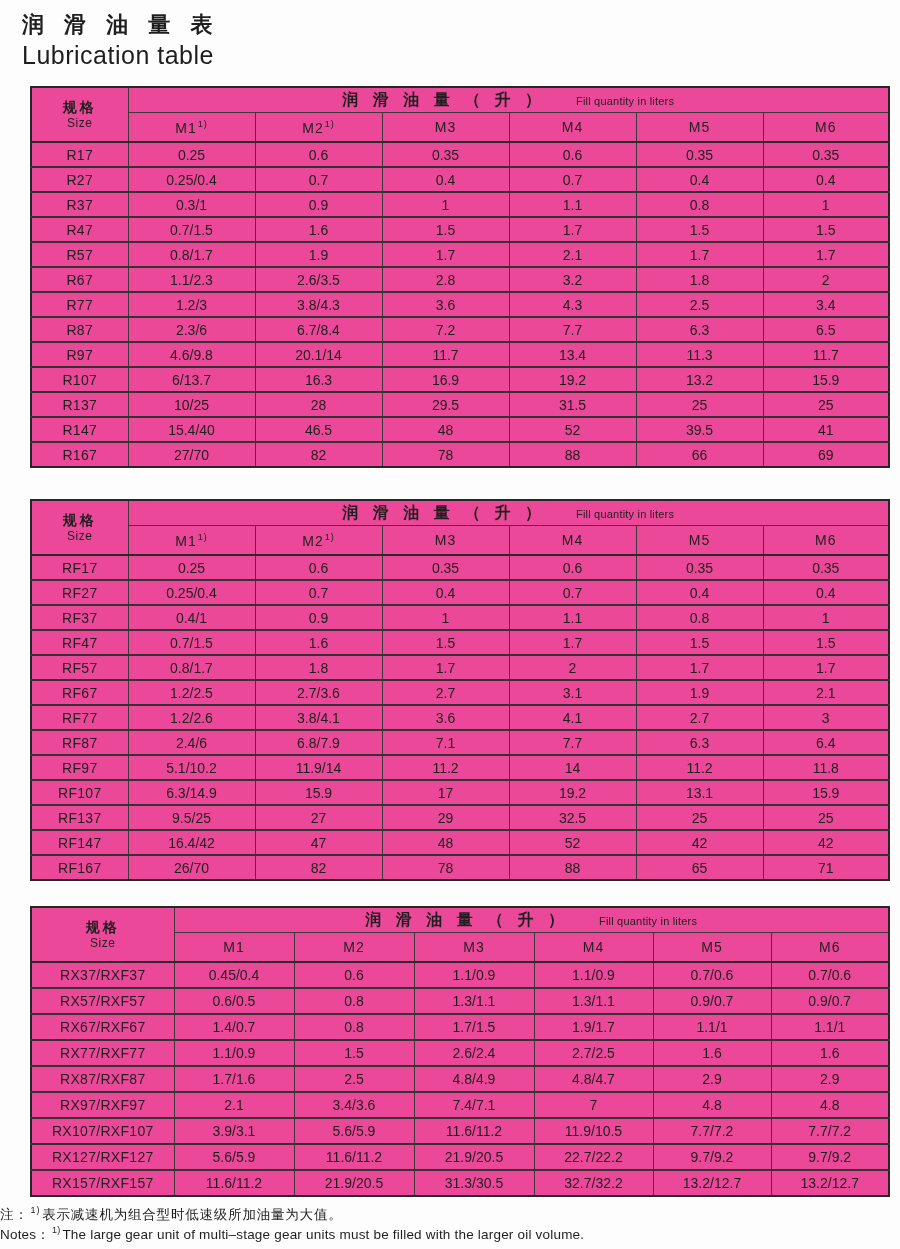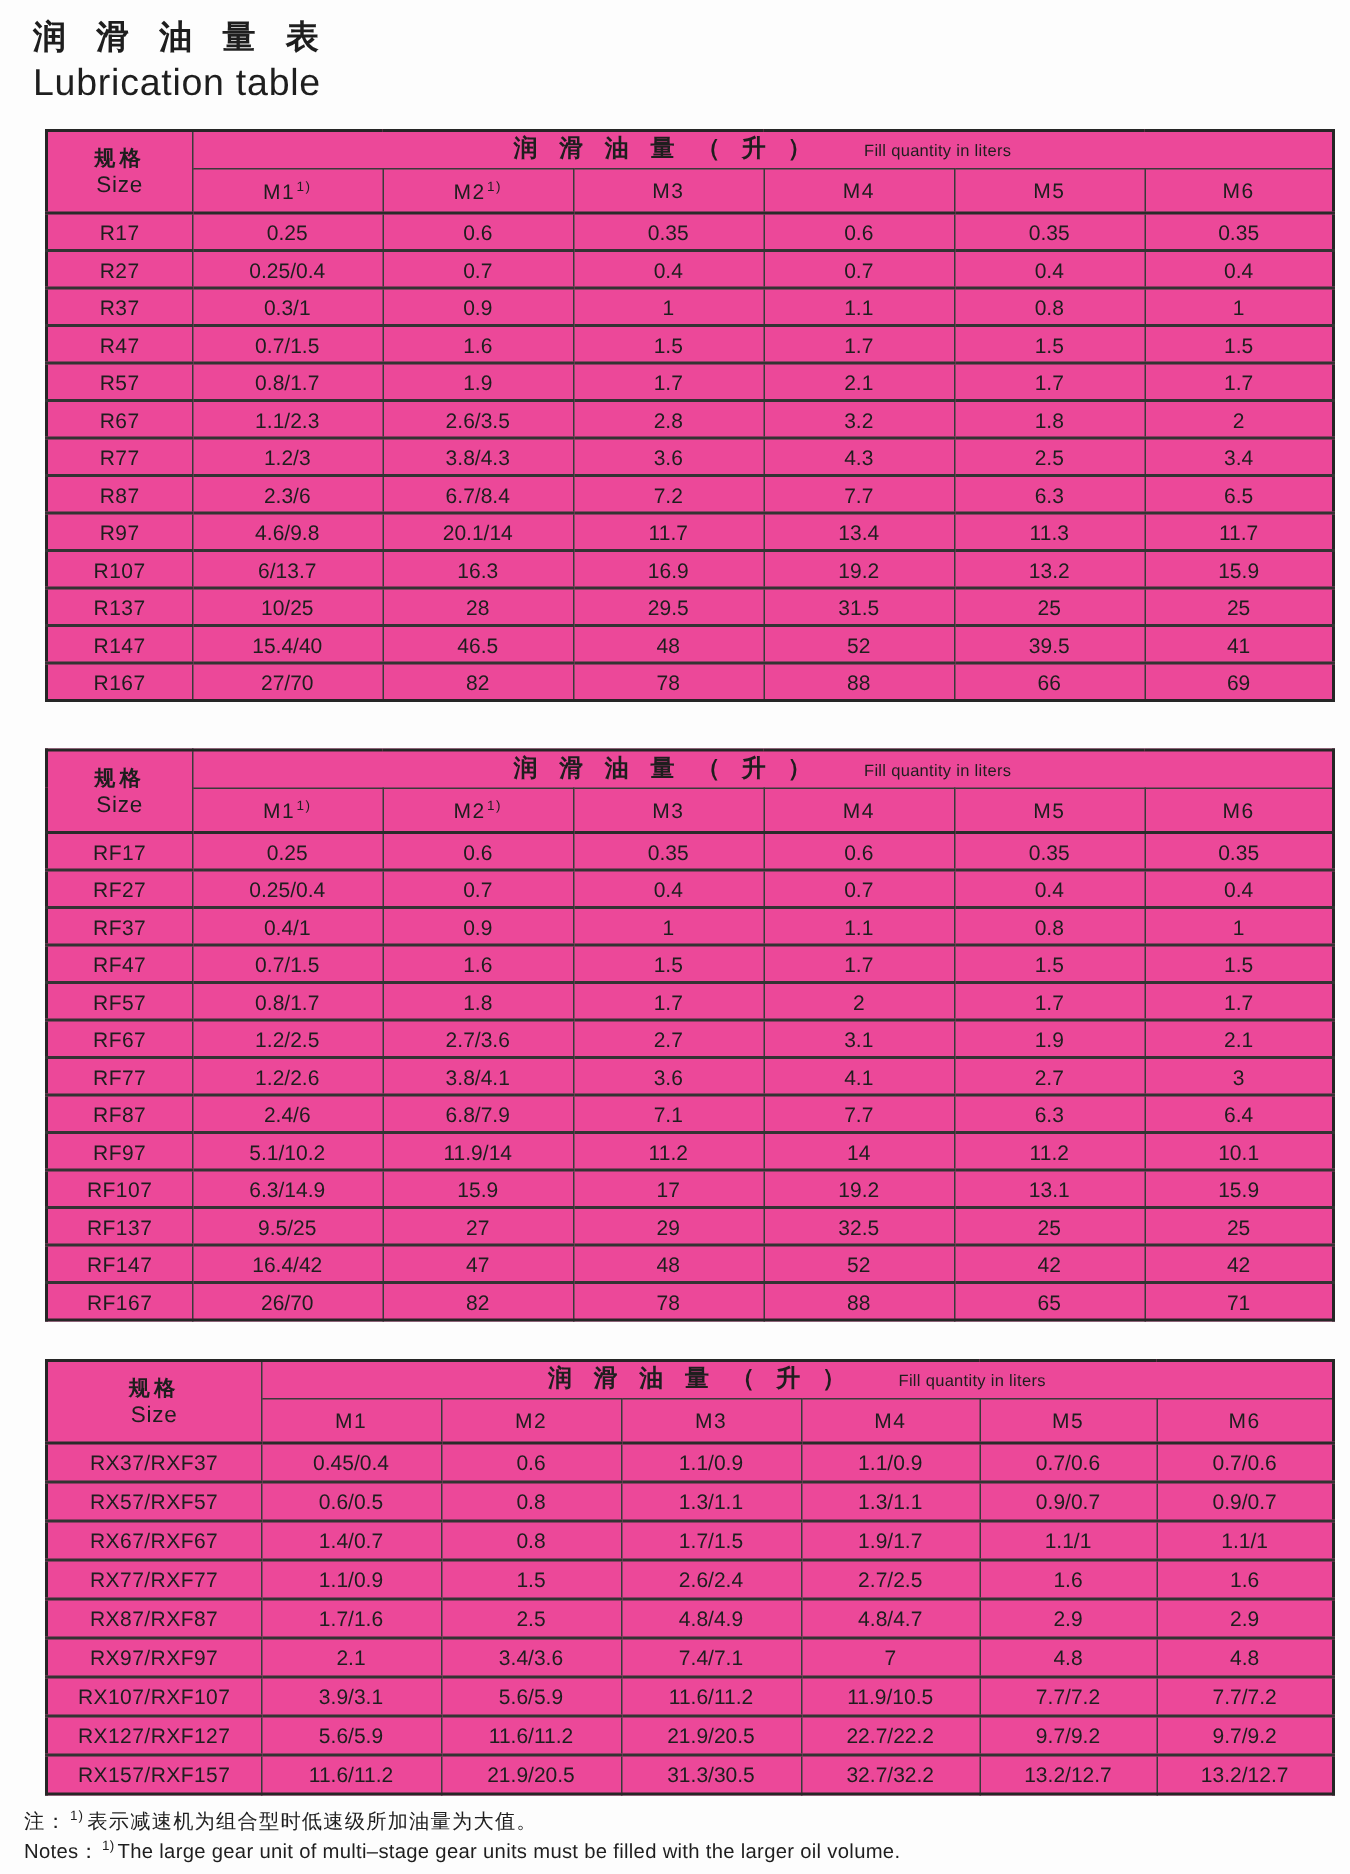--- a/index.html
+++ b/index.html
@@ -47,34 +47,34 @@
     font-weight: normal;
     font-size: 14px;
     line-height: 1.15;
   }
   table.lube thead tr:first-child th { border-top: none; }
   table.lube thead tr:nth-child(2) th { border-top: 1px solid #3a3a3a; margin-top: 20px; }
   table.lube tbody tr:first-child td { border-top: 2.5px solid #2a2a2a; }
 
   th.size-h { font-size: 14px; }
   th.size-h .zh { font-weight: bold; font-size: 14px; letter-spacing: 3px; margin-bottom: 2px; }
-  th.size-h .en { font-size: 15px; letter-spacing: 0.5px; }
+  th.size-h .en { font-size: 12px; letter-spacing: 0.5px; }
 
   th.fill-h { height: 25px; }
   .fill-zh { font-weight: bold; font-size: 16px; letter-spacing: 5px; }
   .fill-en { font-size: 11px; margin-left: 30px; letter-spacing: 0.2px; }
 
   th.m-h { height: 30px; font-size: 14.5px; letter-spacing: 1px; }
   th.m-h sup { font-size: 9px; margin-left: 1px; }
 
   table.t12 tbody td { height: 25px; }
   table.t3  tbody td { height: 26px; }
   td.size-c { font-size: 14px; letter-spacing: 0.3px; }
 
-  .notes { margin: 7px 0 0 16px; }
+  .notes { margin: 7px 0 0 0; }
   .note-line { font-size: 13.5px; line-height: 1.45; letter-spacing: 0.2px; }
   .note-line sup { font-size: 9px; padding: 0 2px; }
   .note-line.zh { letter-spacing: 0.8px; }
 </style>
 </head>
 <body>
 
 <div class="page">
 
   <h1 class="title-zh">润 滑 油 量 表</h1>
@@ -327,21 +327,21 @@
           <td>6.3</td>
           <td>6.4</td>
         </tr>
         <tr>
           <td class="size-c">RF97</td>
           <td>5.1/10.2</td>
           <td>11.9/14</td>
           <td>11.2</td>
           <td>14</td>
           <td>11.2</td>
-          <td>10.1</td>
+          <td>11.8</td>
         </tr>
         <tr>
           <td class="size-c">RF107</td>
           <td>6.3/14.9</td>
           <td>15.9</td>
           <td>17</td>
           <td>19.2</td>
           <td>13.1</td>
           <td>15.9</td>
         </tr>

